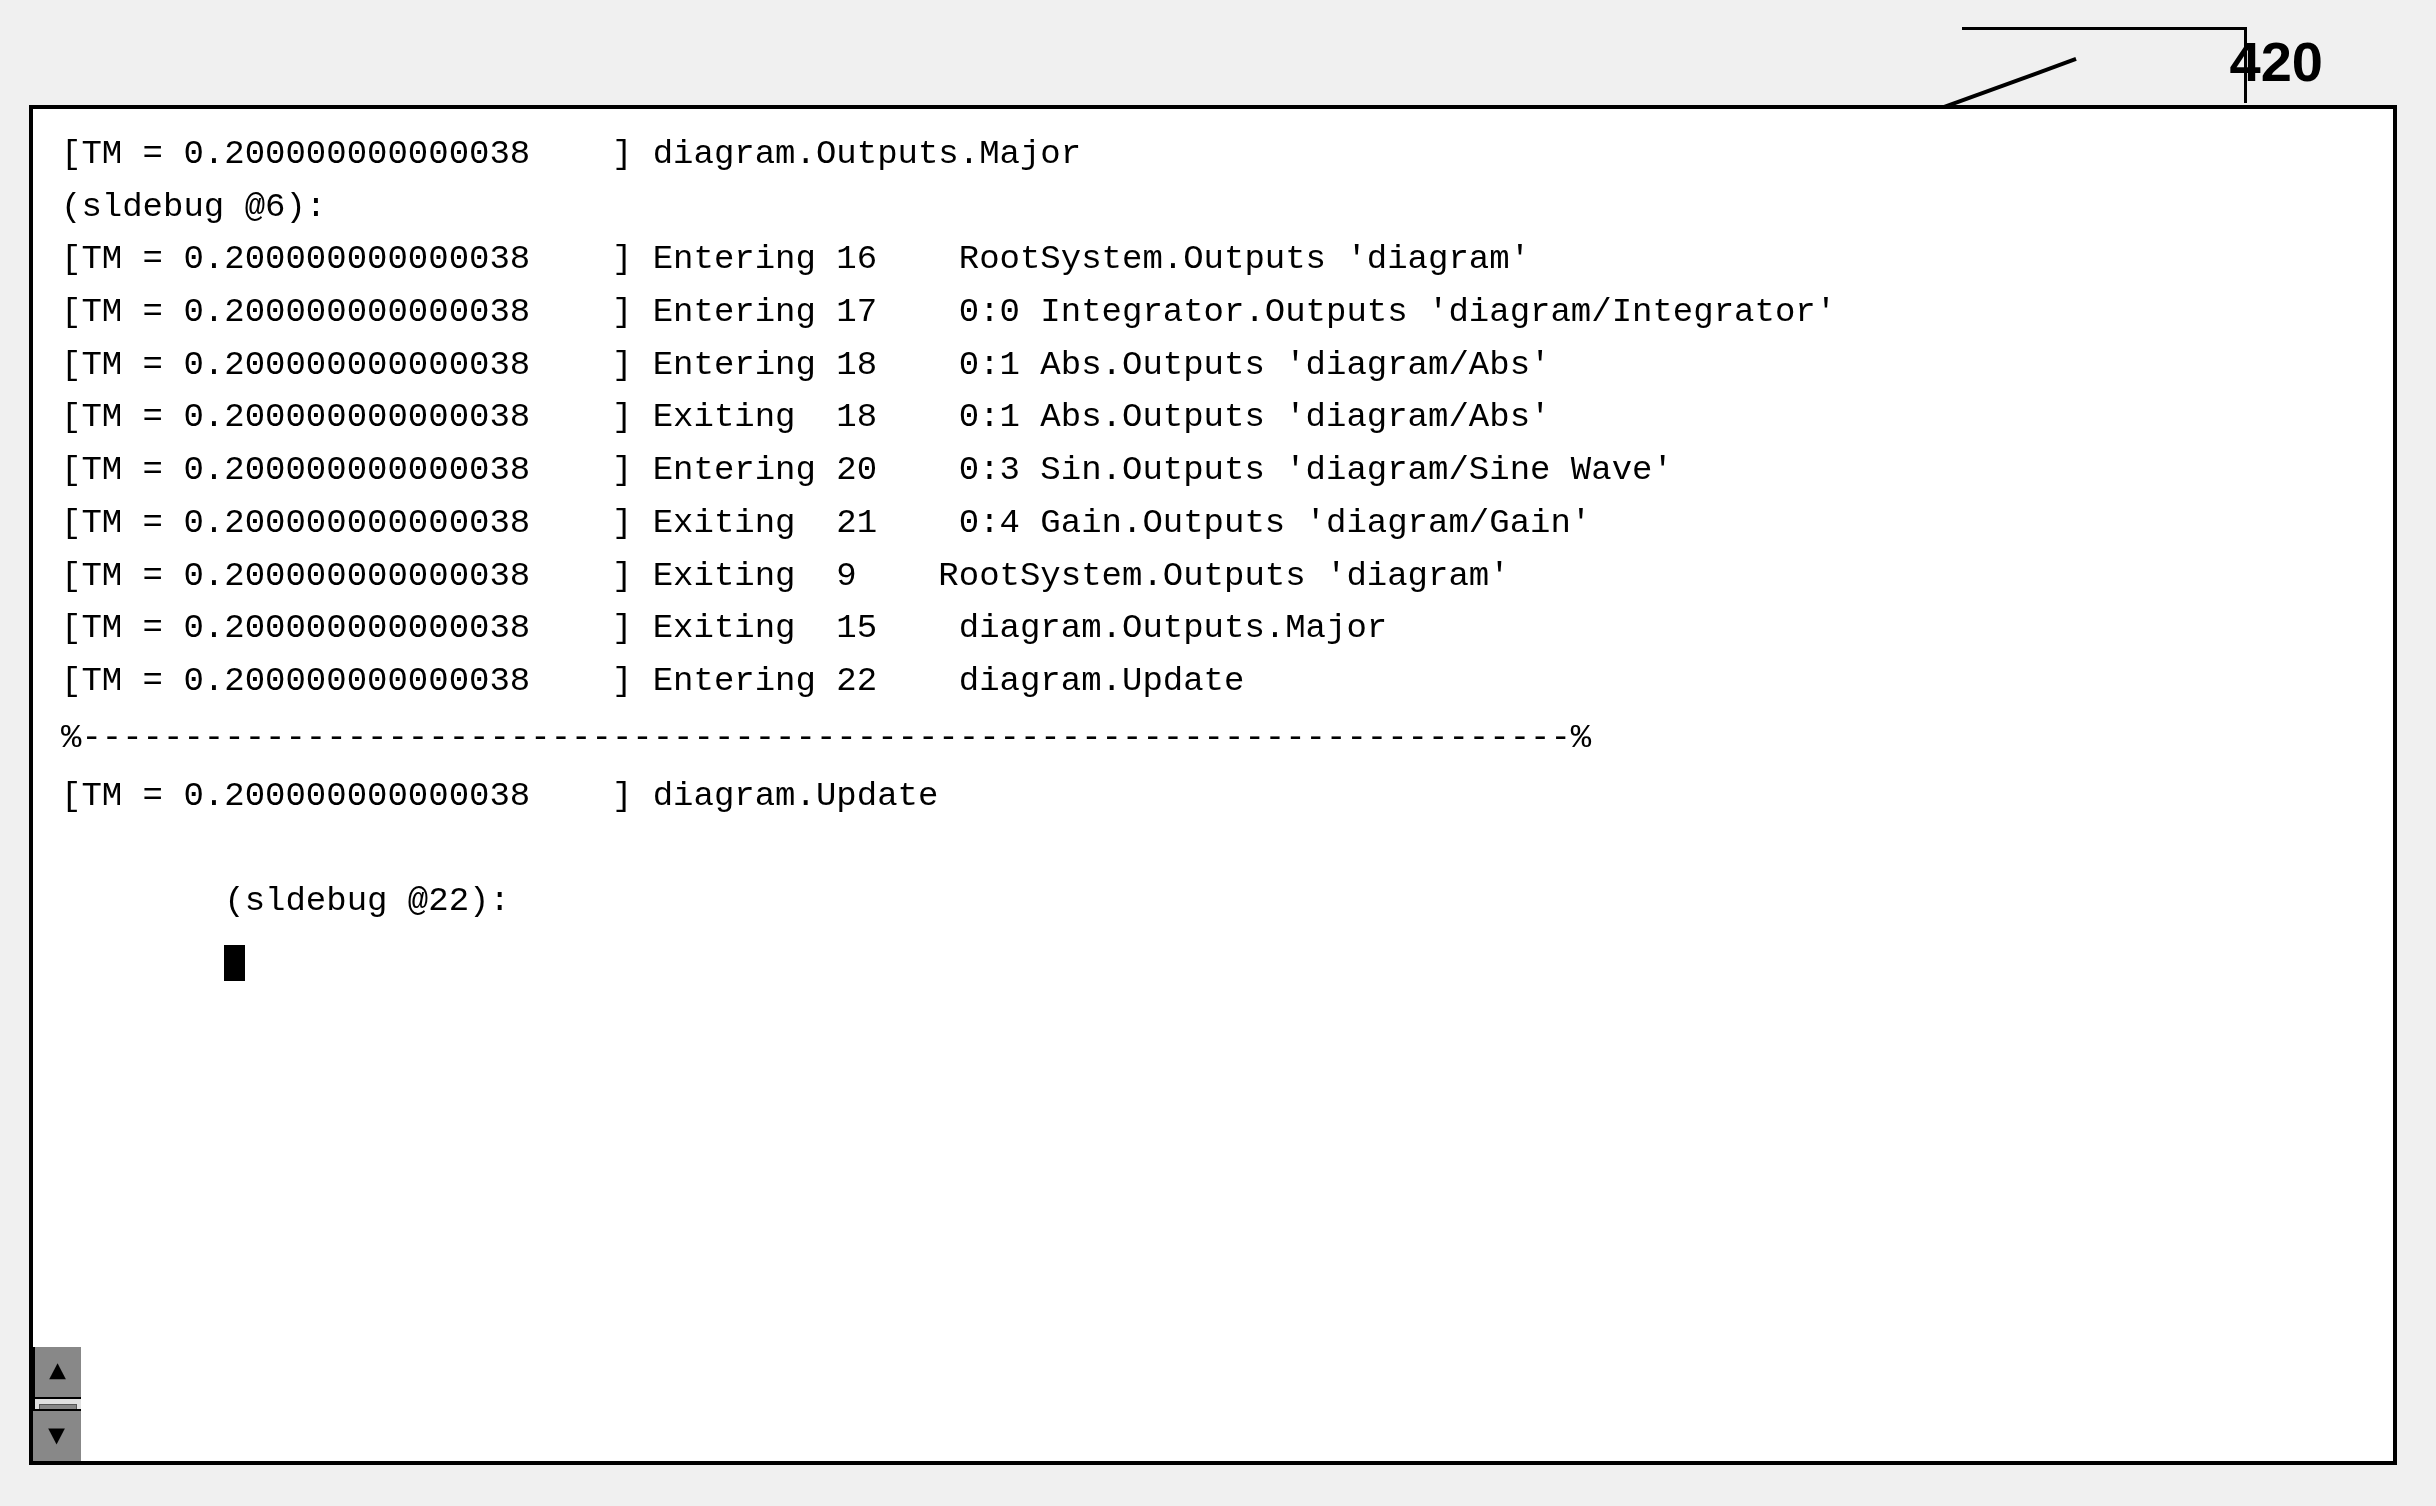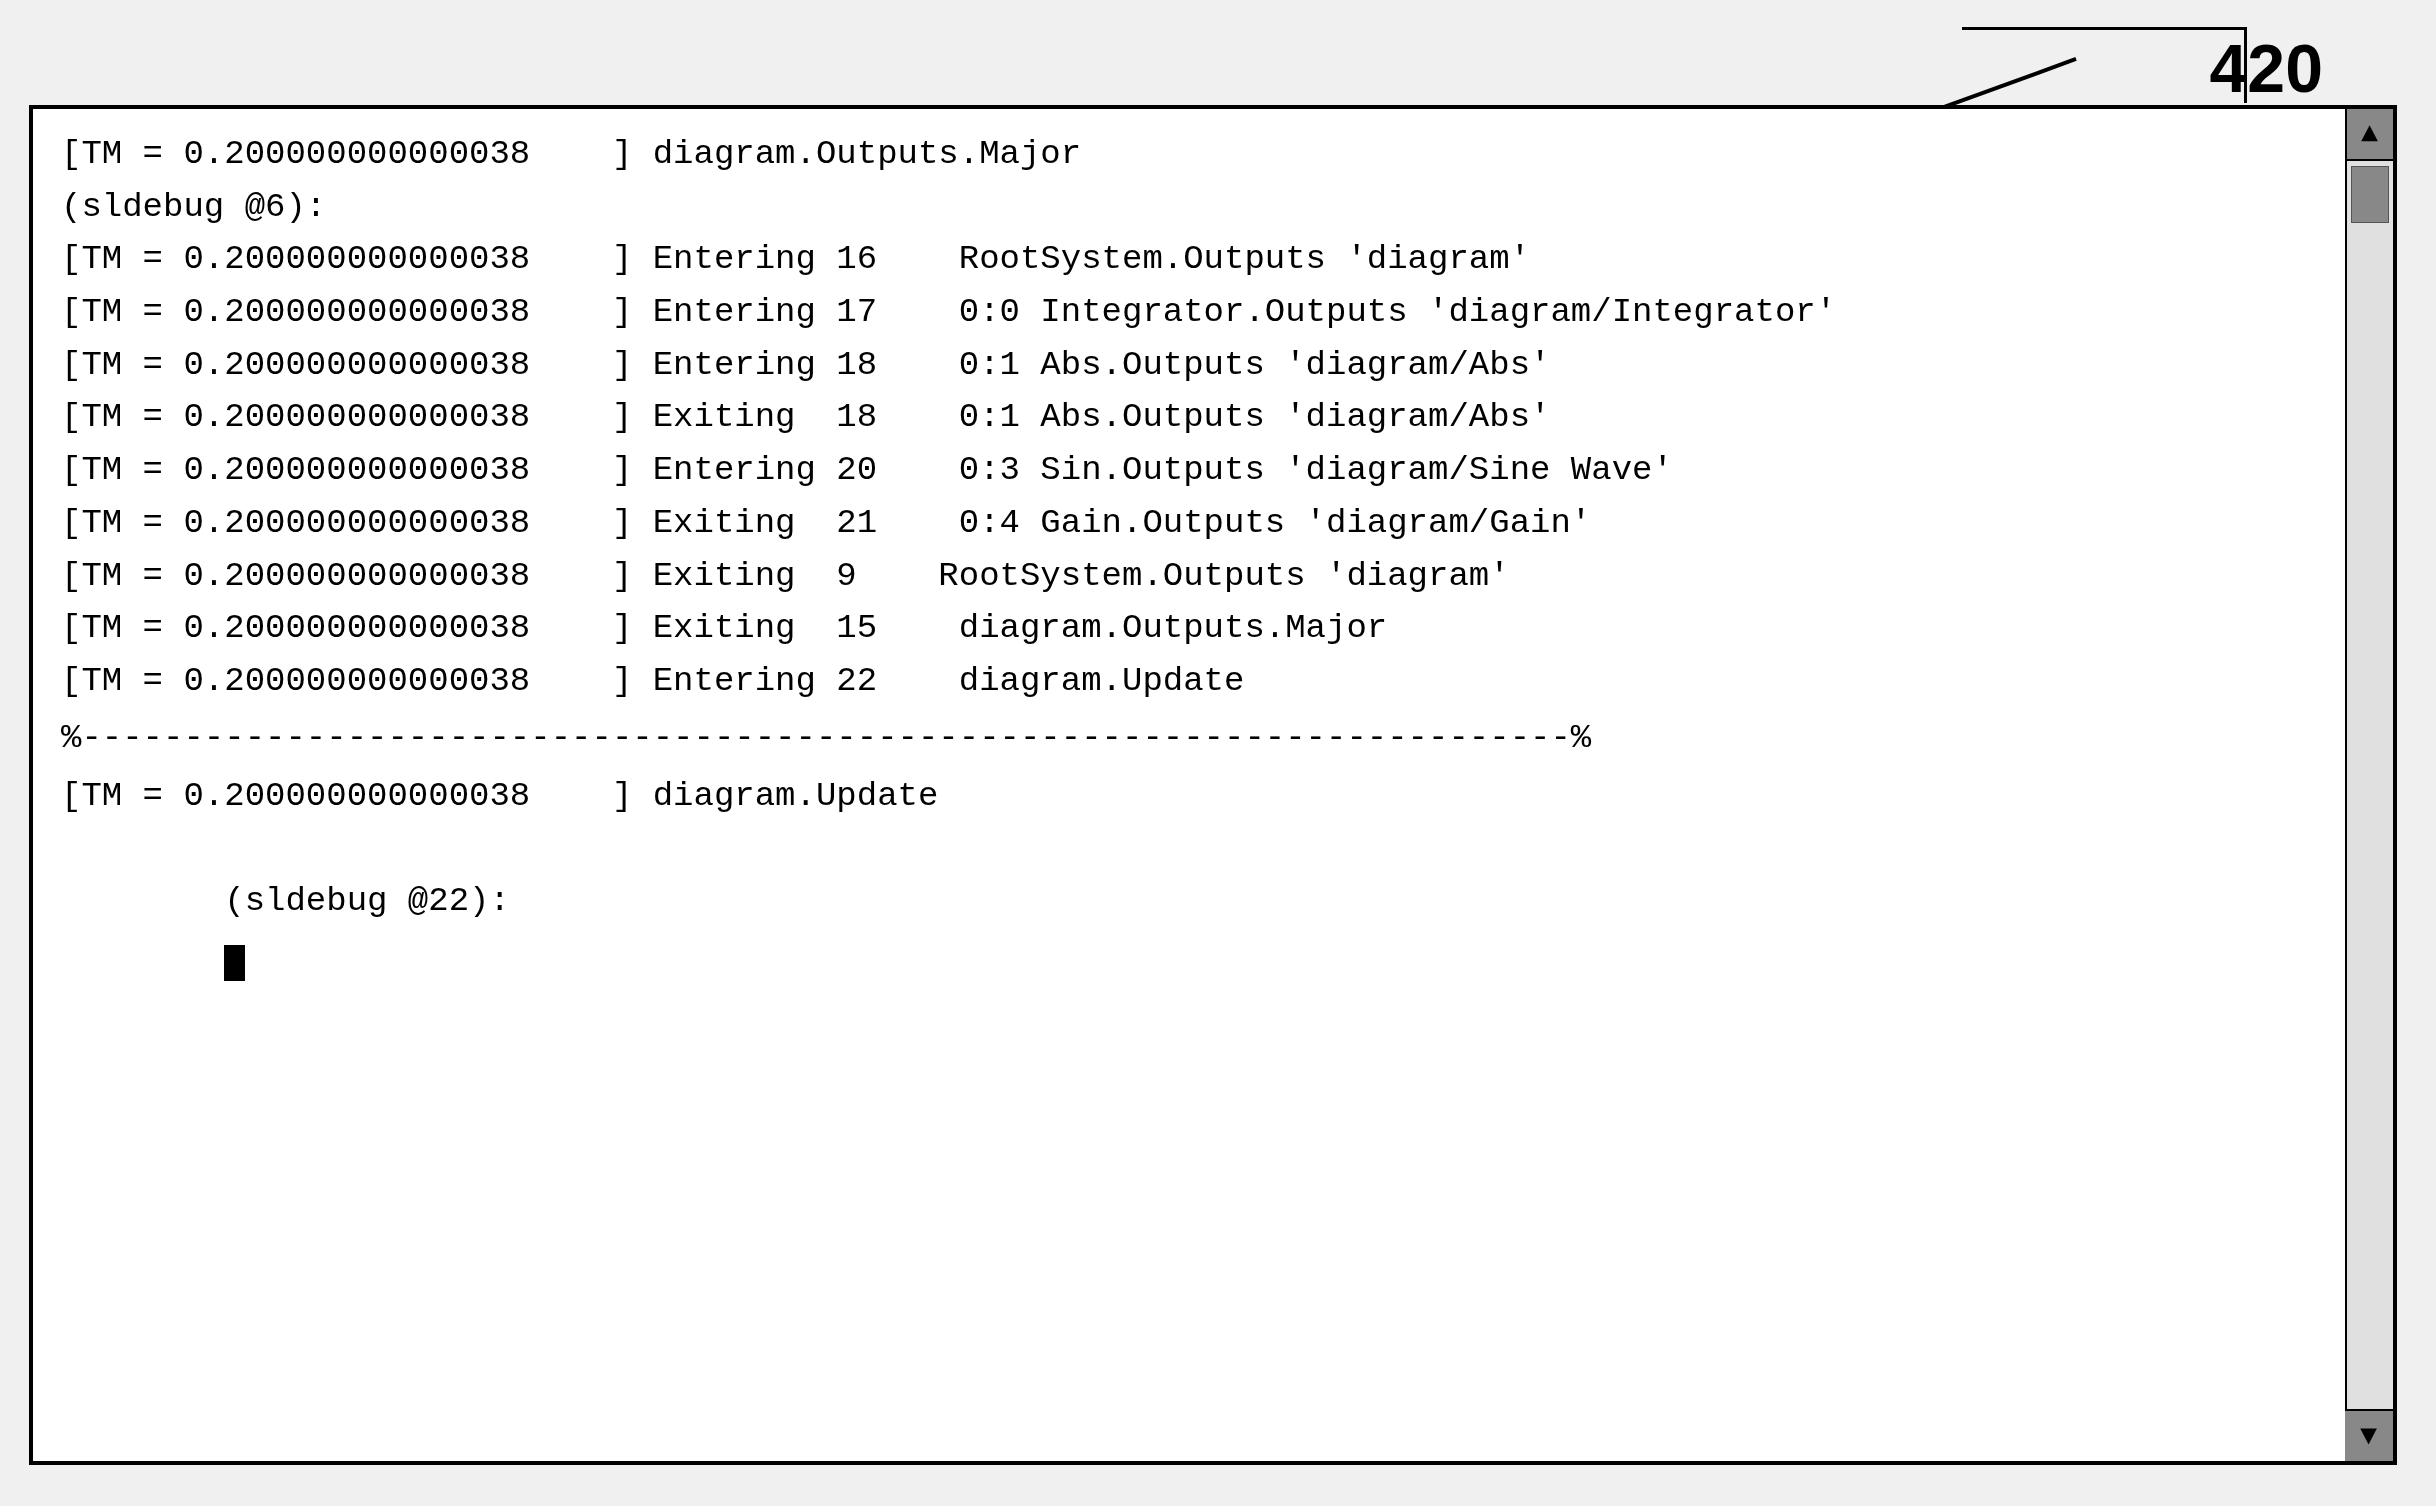--- a/index.html
+++ b/index.html
@@ -14,21 +14,21 @@
       background: #f0f0f0;
       font-family: 'Courier New', Courier, monospace;
       position: relative;
       overflow: hidden;
     }
 
     .page-number {
       position: absolute;
       top: 28.5px;
       right: 114px;
-      font-size: 68px;
+      font-size: 56px;
       font-weight: bold;
       font-family: Arial, sans-serif;
       color: #000;
     }
 
     .bracket-label {
       position: absolute;
       top: 27px;
       right: 190px;
       width: 285px;
@@ -58,20 +58,21 @@
       background: #fff;
       display: flex;
       flex-direction: column;
     }
 
     .terminal-area {
       flex: 1;
       overflow: hidden;
       position: relative;
       display: flex;
+      flex-direction: column;
     }
 
     .terminal-content {
       flex: 1;
       padding: 19px 28.5px;
       overflow: hidden;
     }
 
     .terminal-line {
       font-size: 34px;

